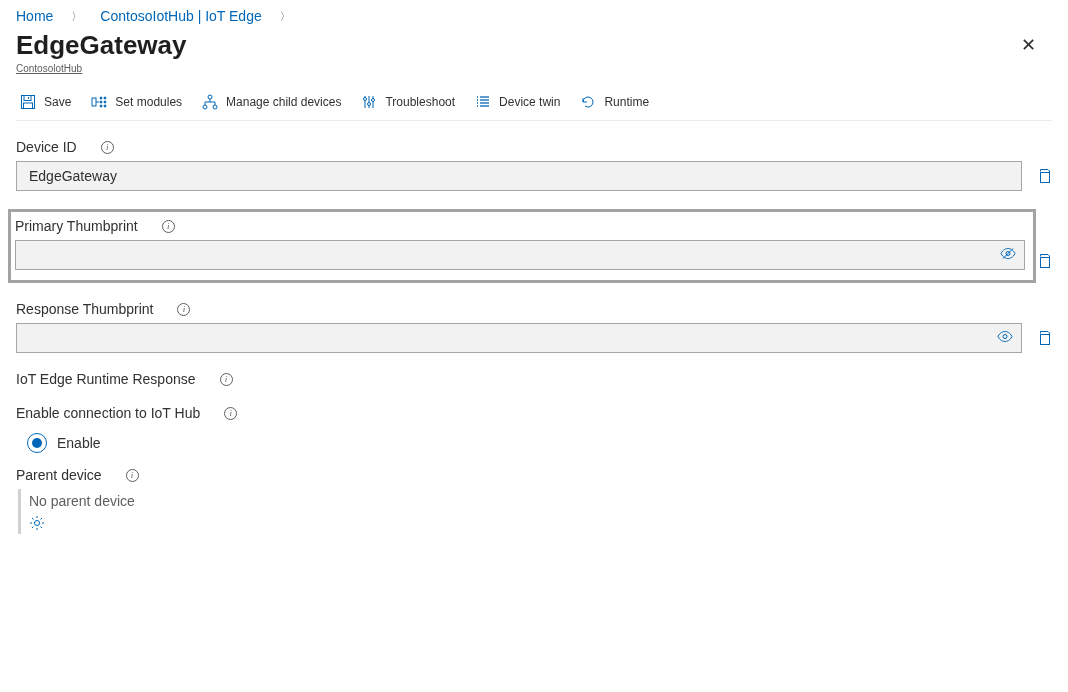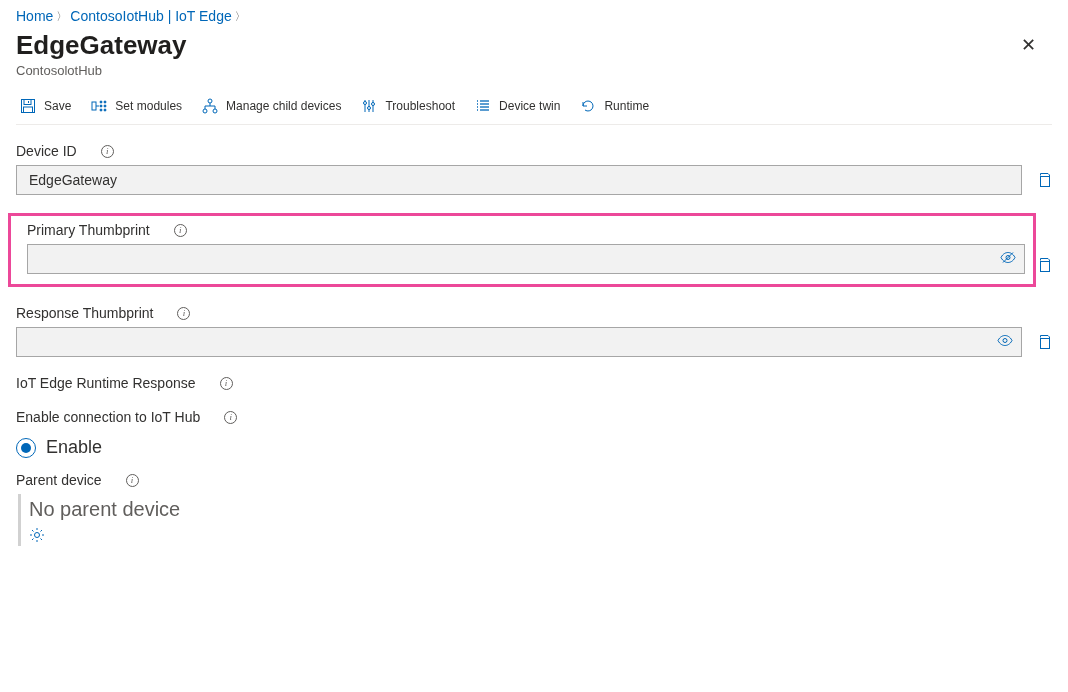--- a/index.html
+++ b/index.html
@@ -6,54 +6,54 @@
   body {
     margin: 0;
     padding: 8px 16px 16px 16px;
     font-family: "Segoe UI", -apple-system, sans-serif;
     font-size: 14px;
     color: #323130;
     background: #fff;
     width: 1068px;
   }
   a { color: #0067b8; text-decoration: none; }
-  .breadcrumb { font-size: 14px; color: #0067b8; display: flex; align-items: center; gap: 3px; margin-bottom: 6px; }
+  .breadcrumb { font-size: 14px; color: #0067b8; display: flex; align-items: center; gap: 18px; margin-bottom: 6px; }
   .breadcrumb .chev { color: #605e5c; font-size: 11px; }
   .title-row { display: flex; align-items: flex-start; justify-content: space-between; margin-top: 6px; }
   .title-block h1 { font-size: 26px; font-weight: 600; margin: 0; color: #201f1e; }
-  .subtitle { font-size: 13px; color: #605e5c; margin-top: 2px; }
+  .subtitle { font-size: 10px; color: #605e5c; margin-top: 2px; text-decoration: underline; }
   .close-x { font-size: 18px; color: #323130; cursor: pointer; padding: 4px 8px; font-weight: 300; font-family: "Segoe UI Light", sans-serif; margin-right: 8px;}
   .toolbar {
     display: flex; align-items: center; gap: 20px;
     padding: 10px 4px 10px 4px; margin-top: 10px; border-bottom: 1px solid #edebe9;
   }
   .toolbar .tbtn { display: flex; align-items: center; gap: 8px; cursor: pointer; color: #323130; font-size: 12px;}
   .toolbar svg { width: 16px; height: 16px; flex-shrink: 0; }
   .field-block { margin-top: 18px; }
   .field-label { display: flex; align-items: center; gap: 24px; font-size: 14px; color: #323130; margin-bottom: 6px;}
   .info-icon { width: 13px; height: 13px; border: 1px solid #605e5c; border-radius: 50%; display: inline-flex; align-items: center; justify-content: center; font-size: 9px; font-style: italic; font-family: serif; color:#605e5c; }
   .field-row { display: flex; align-items: center; gap: 14px; }
   .txt {
     flex: 1; height: 30px; border: 1px solid #a6a6a6; background: #f2f2f2;
     padding: 4px 10px; font-size: 14px; color: #323130; display: flex; align-items: center; position: relative;
   }
   .txt input { border:none; background:transparent; width:100%; font-size:14px; font-family:inherit; color:#323130; outline:none;}
   .copy-icon svg { width:16px; height:16px; }
   .copy-icon, .eye-icon { color:#0067b8; cursor:pointer; display:flex; align-items:center;}
   .eye-inside { position:absolute; right:8px; top:50%; transform:translateY(-50%); color:#0067b8; cursor:pointer;}
-  .highlight-box { border: 3px solid #ec4899; padding: 6px 8px 10px 16px; margin-left: -8px; margin-right: -14px;}
+  .highlight-box { border: 3px solid #a3a3a3; padding: 6px 8px 10px 4px; margin-left: -8px; margin-right: -14px;}
   .radio-group { margin-top: 12px; }
-  .radio-item { display:flex; align-items:center; gap:10px; margin-bottom:14px; font-size:18px; }
+  .radio-item { display:flex; align-items:center; gap:10px; margin-bottom:14px; font-size:14px;margin-left:11px; }
   .radio-outer { width:20px; height:20px; border-radius:50%; display:flex; align-items:center; justify-content:center;}
   .radio-item.selected .radio-outer { border:1px solid #0067b8;}
   .radio-item:not(.selected) .radio-outer { border:1px solid #323130;}
   .radio-inner { width:10px; height:10px; border-radius:50%; background:#0067b8;}
   .parent-block { }
   .parent-none { border-left: 3px solid #d1d1d1; padding-left: 8px; margin-left:2px;}
-  .parent-none .txtlabel { color:#605e5c; font-size:20px; padding:4px 0 6px 0;}
+  .parent-none .txtlabel { color:#605e5c; font-size:14px; padding:4px 0 6px 0;}
   .gear { color:#0067b8; }
 </style>
 </head>
 <body>
 
 <div class="breadcrumb">
   <a href="#">Home</a>
   <span class="chev">〉</span>
   <a href="#">ContosoIotHub | IoT Edge</a>
   <span class="chev">〉</span>

